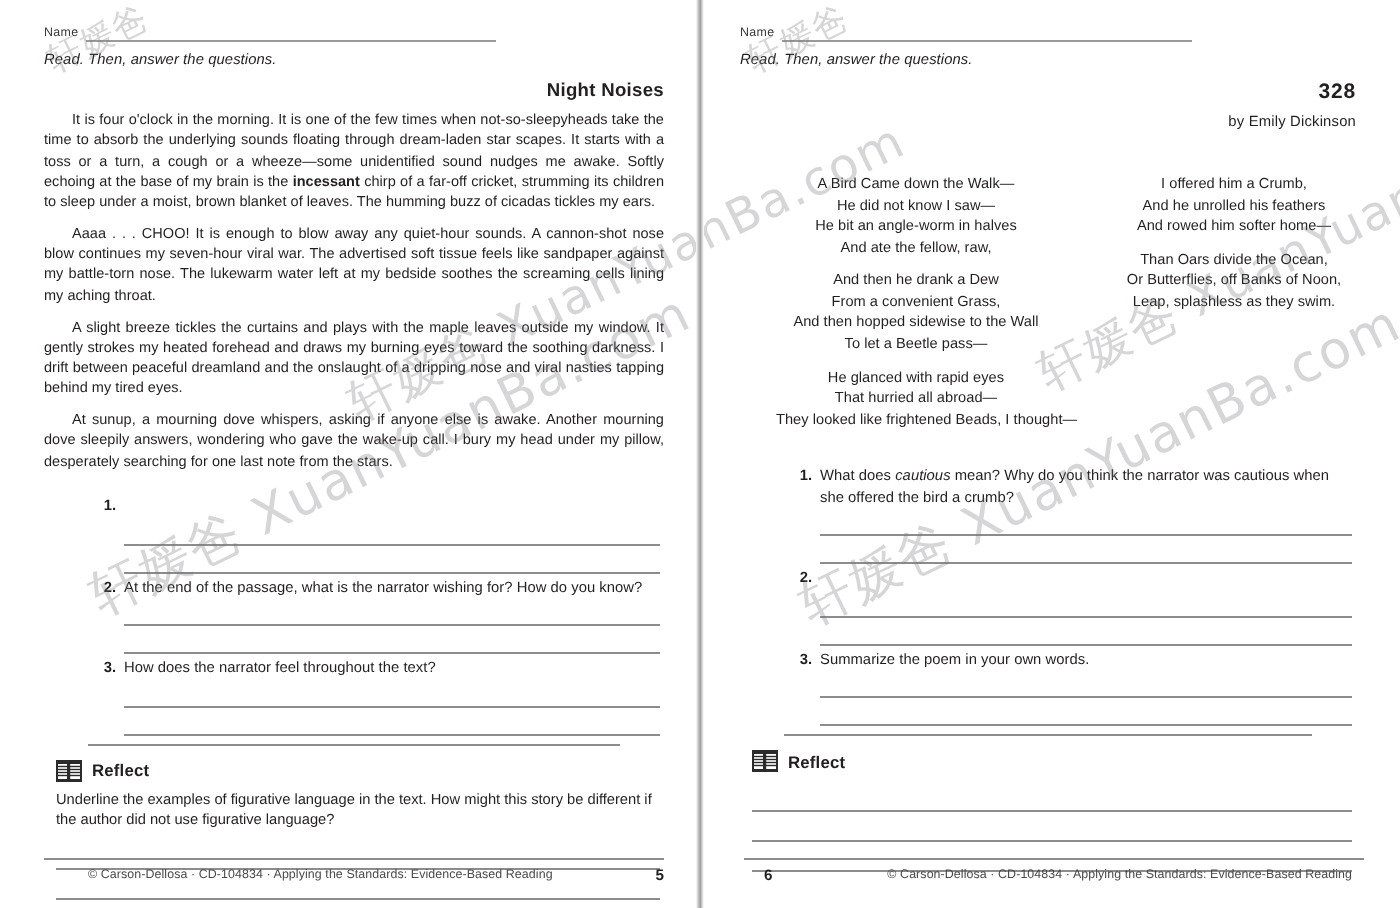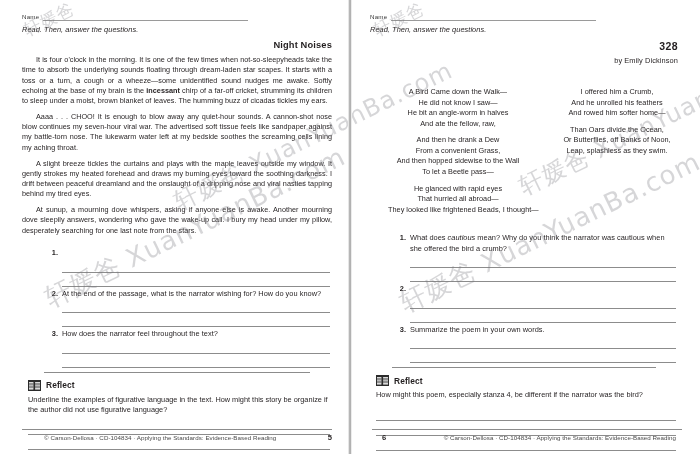--- a/index.html
+++ b/index.html
@@ -313,21 +313,21 @@
             <line x1="14" y1="6.5" x2="24" y2="6.5"></line>
             <line x1="14" y1="9.5" x2="24" y2="9.5"></line>
             <line x1="14" y1="12.5" x2="24" y2="12.5"></line>
             <line x1="14" y1="15.5" x2="24" y2="15.5"></line>
           </g>
           <rect x="11.6" y="1" width="2.6" height="20" fill="#2b2b2b"></rect>
         </svg>
       </span>
       <span class="reflect-label">Reflect</span>
     </div>
-    <div class="reflect-text">Underline the examples of figurative language in the text. How might this story be organize if the author did not use figurative language?</div>
+    <div class="reflect-text">Underline the examples of figurative language in the text. How might this story be different if the author did not use figurative language?</div>
     <div class="reflect-lines">
       <div class="aline"></div>
       <div class="aline"></div>
     </div>
 
     <div class="footer footer-left">
       <span class="credit">© Carson-Dellosa  ·  CD-104834  ·  Applying the Standards:  Evidence-Based Reading</span>
       <span class="pageno">5</span>
     </div>
   </div>
@@ -430,21 +430,20 @@
             <line x1="14" y1="6.5" x2="24" y2="6.5"></line>
             <line x1="14" y1="9.5" x2="24" y2="9.5"></line>
             <line x1="14" y1="12.5" x2="24" y2="12.5"></line>
             <line x1="14" y1="15.5" x2="24" y2="15.5"></line>
           </g>
           <rect x="11.6" y="1" width="2.6" height="20" fill="#2b2b2b"></rect>
         </svg>
       </span>
       <span class="reflect-label">Reflect</span>
     </div>
-    <div class="reflect-text">How might this poem, especially stanza 4, be different if the narrator was the bird?</div>
     <div class="reflect-lines">
       <div class="aline"></div>
       <div class="aline"></div>
       <div class="aline"></div>
 
     </div>
 
     <div class="footer footer-right">
       <span class="pageno">6</span>
       <span class="credit">© Carson-Dellosa  ·  CD-104834  ·  Applying the Standards:  Evidence-Based Reading</span>

